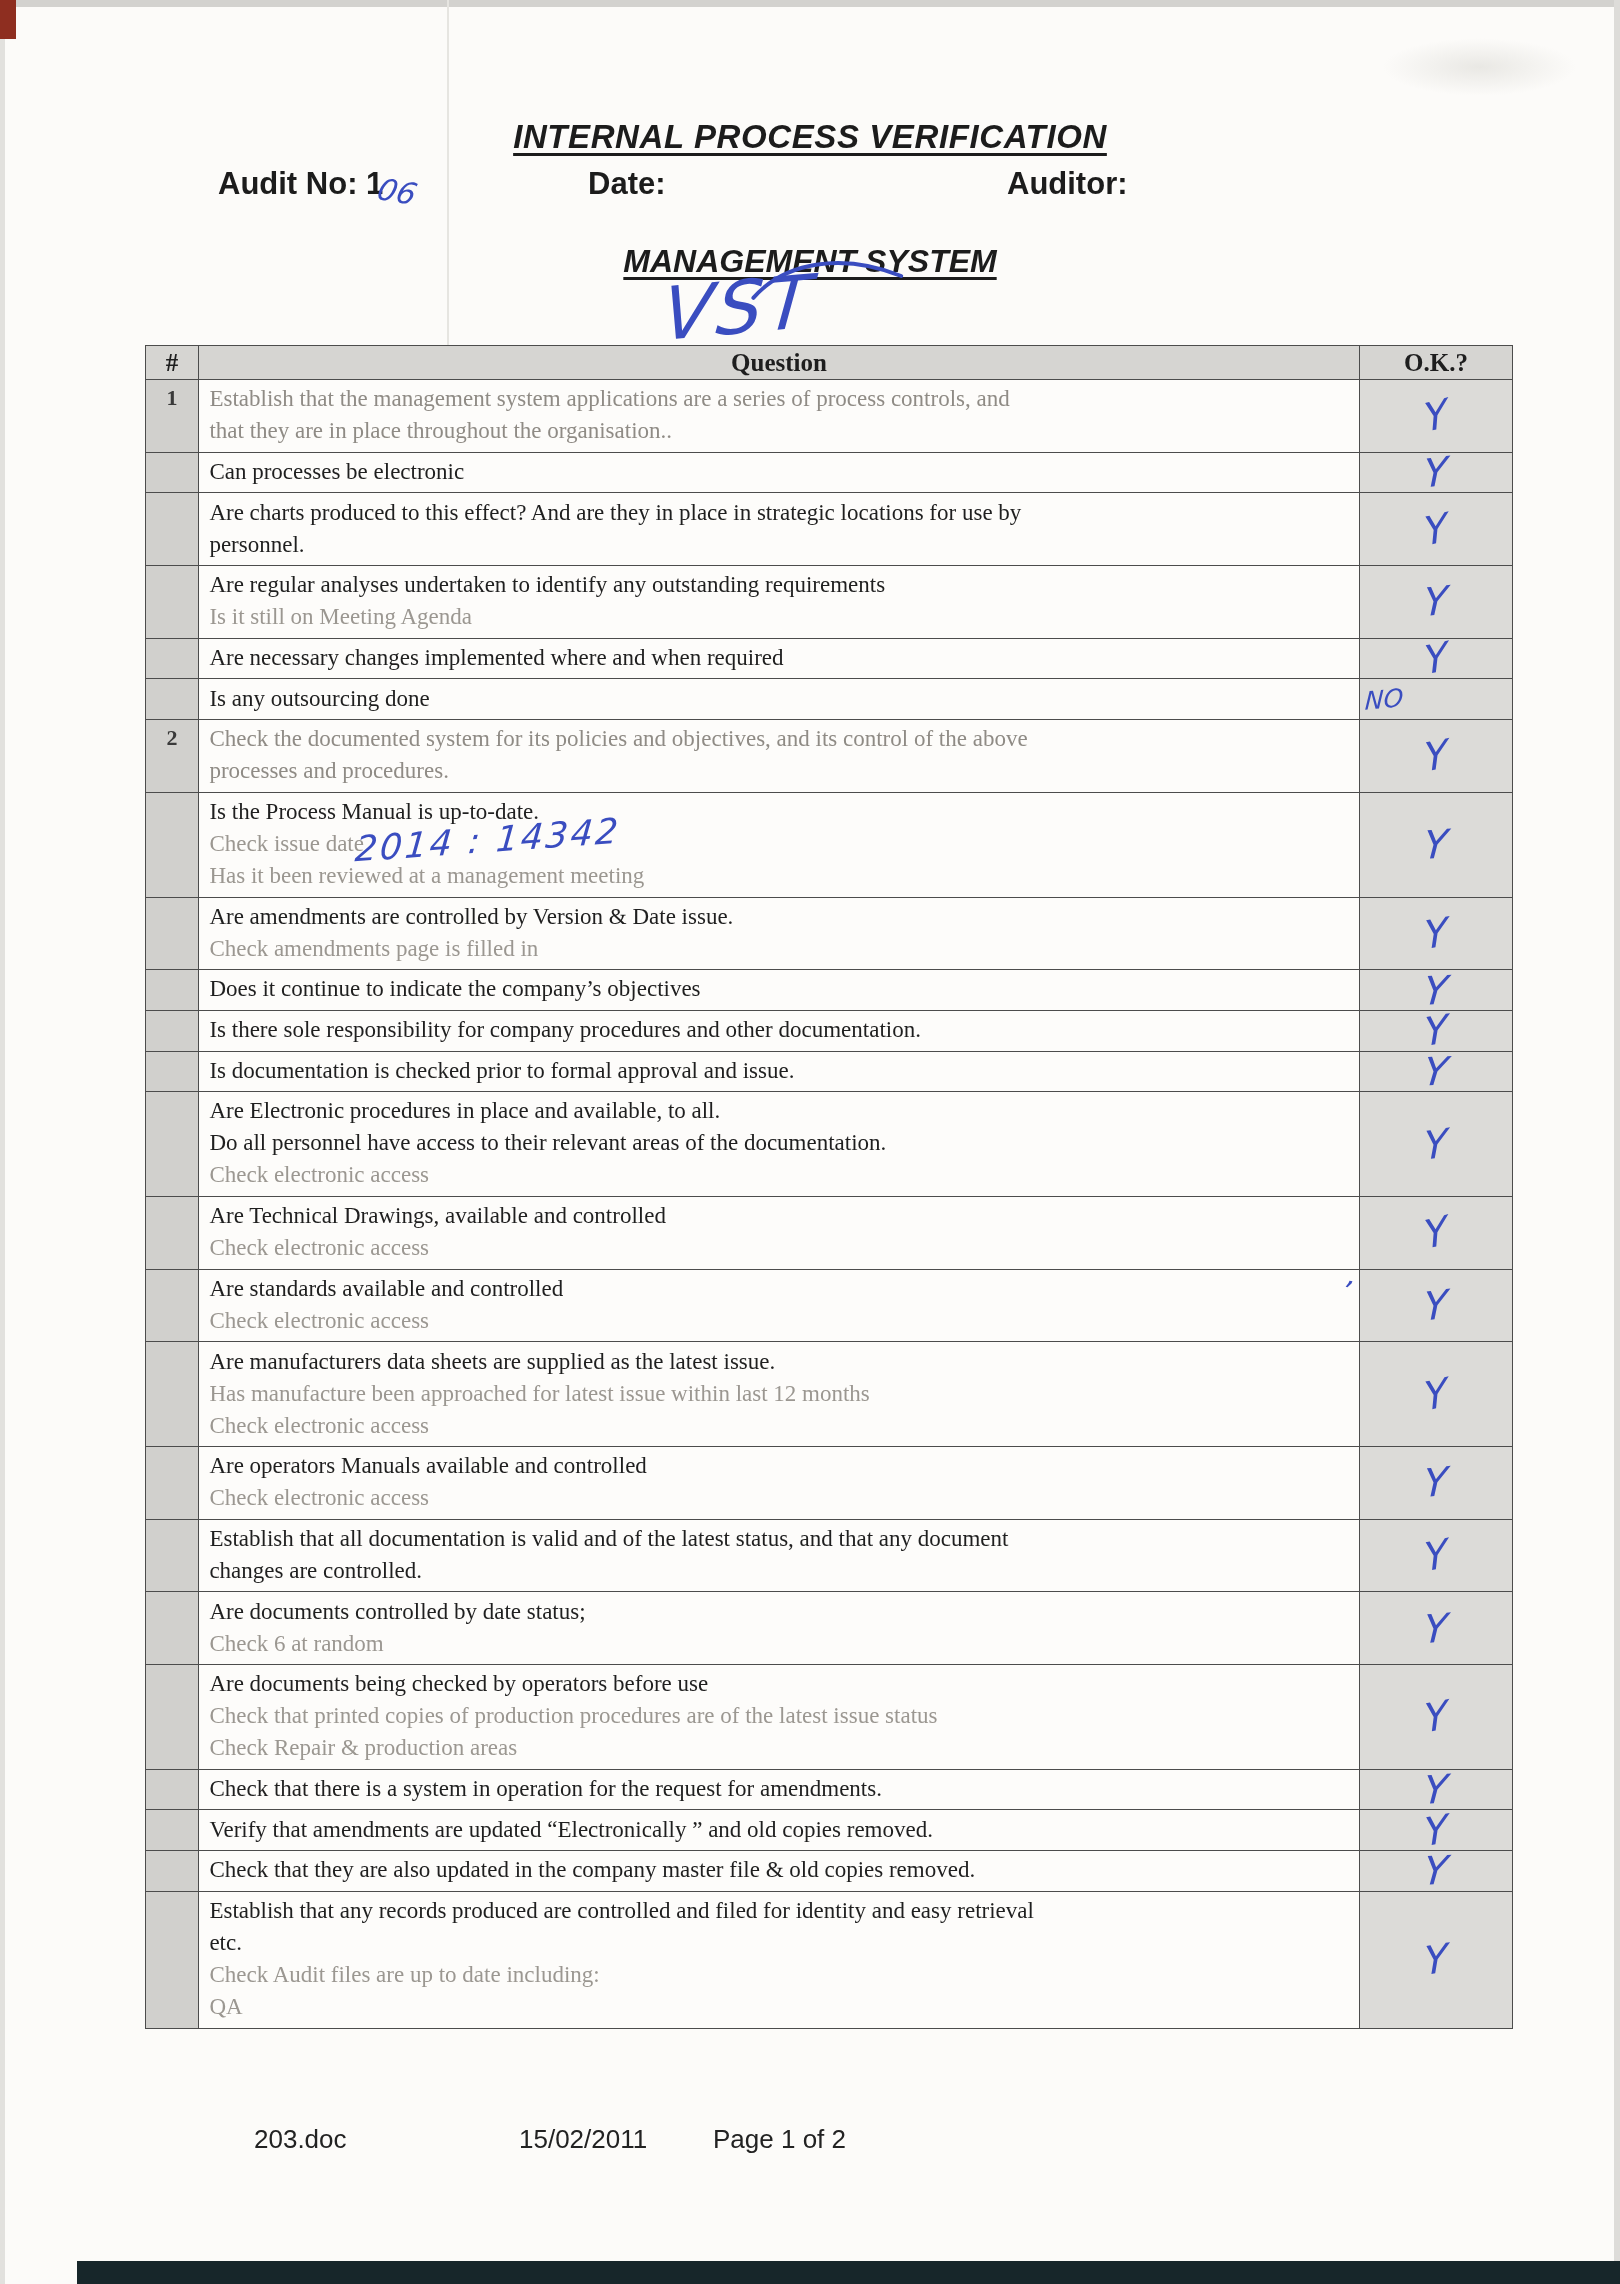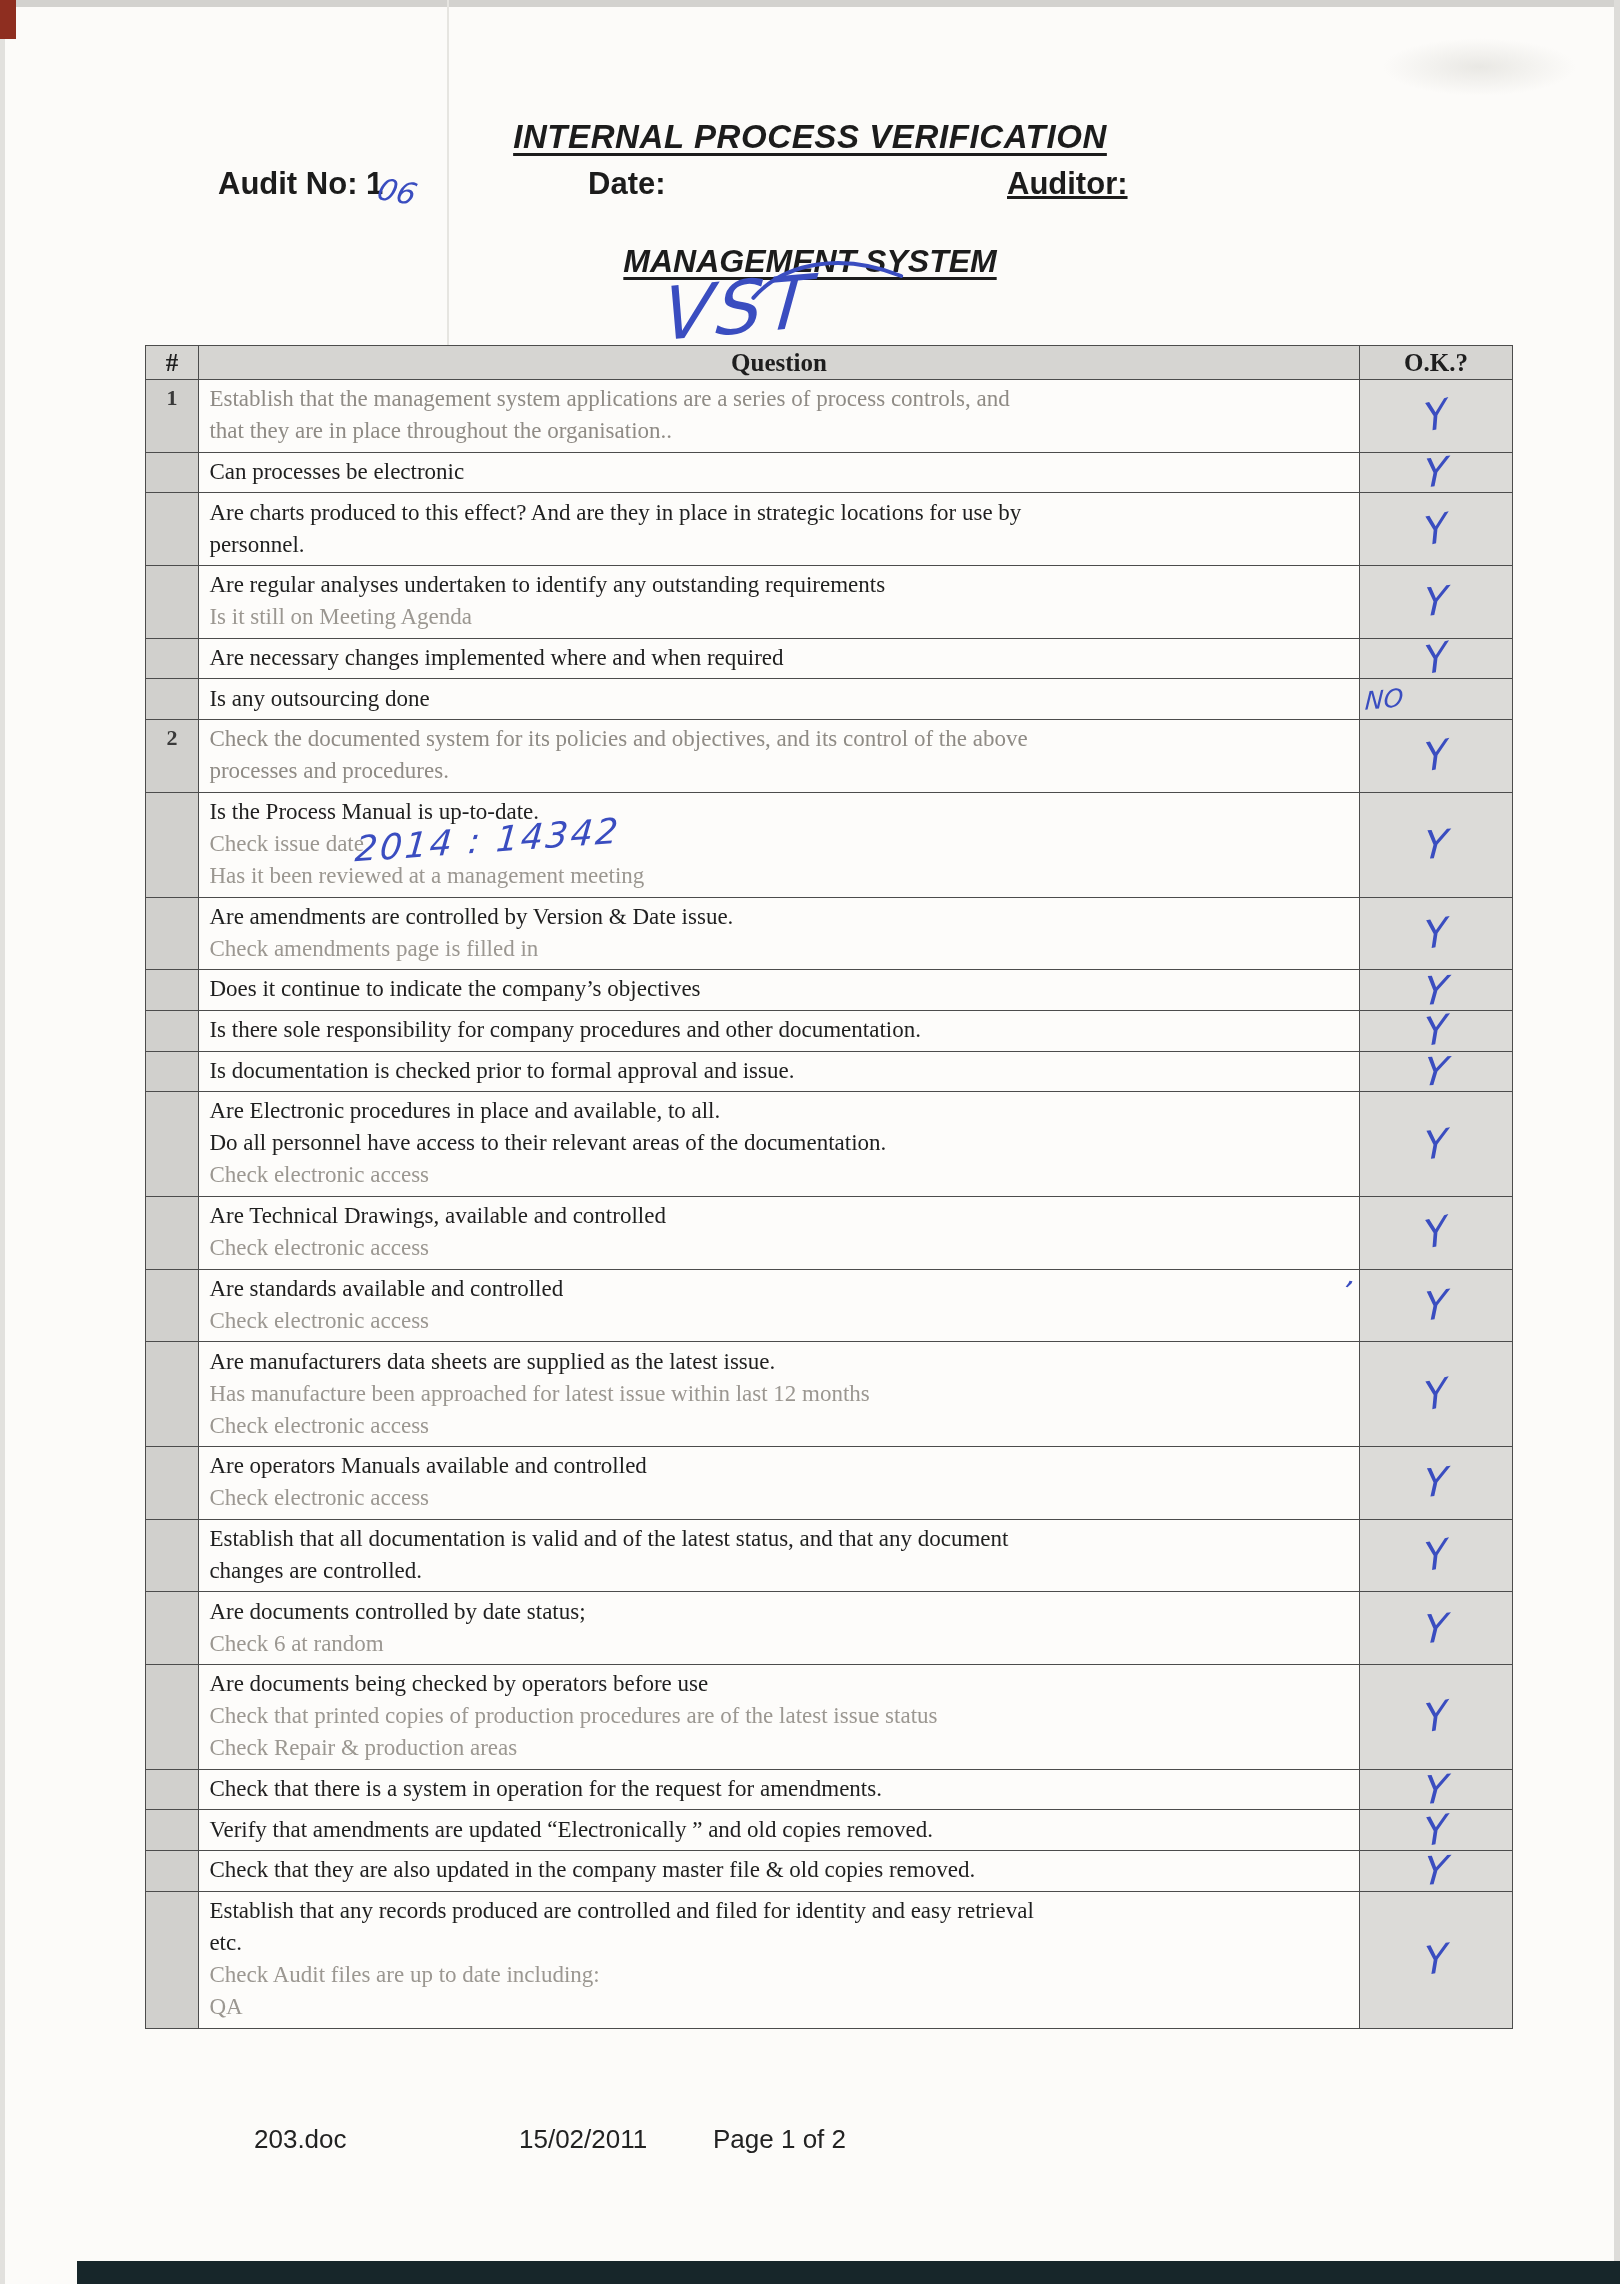--- a/index.html
+++ b/index.html
@@ -26,21 +26,21 @@
     font-family:"Liberation Sans", sans-serif; font-weight:bold; font-style:italic;
     font-size:33px; letter-spacing:0.6px; color:#1c1c1c;
     text-decoration:underline; text-underline-offset:5.2px; text-decoration-thickness:2.6px;margin-top:8px;
   }
   .audit-line {
     position:absolute; top:166px; left:0; width:1620px; height:45px;
     font-family:"Liberation Sans", sans-serif; font-weight:bold; font-size:31px; color:#1c1c1c;
   }
   .audit-no-label { position:absolute; left:218px; top:0; }
   .date-label     { position:absolute; left:588px; top:0; }
-  .auditor-label  { position:absolute; left:1007px; top:0;text-decoration:underline; }
+  .auditor-label  { position:absolute; left:1007px; top:0; }
   .subtitle {
     position:absolute; top:219px; left:0; width:1620px; text-align:center;
     font-family:"Liberation Sans", sans-serif; font-weight:bold; font-style:italic;
     font-size:32px; color:#1c1c1c;
     text-decoration:underline; text-underline-offset:5.2px; text-decoration-thickness:2.6px;margin-top:24px;
   }
 
   
   .hw {
     font-family:"DejaVu Sans", sans-serif; font-style:italic; color:#3a4dc0;

